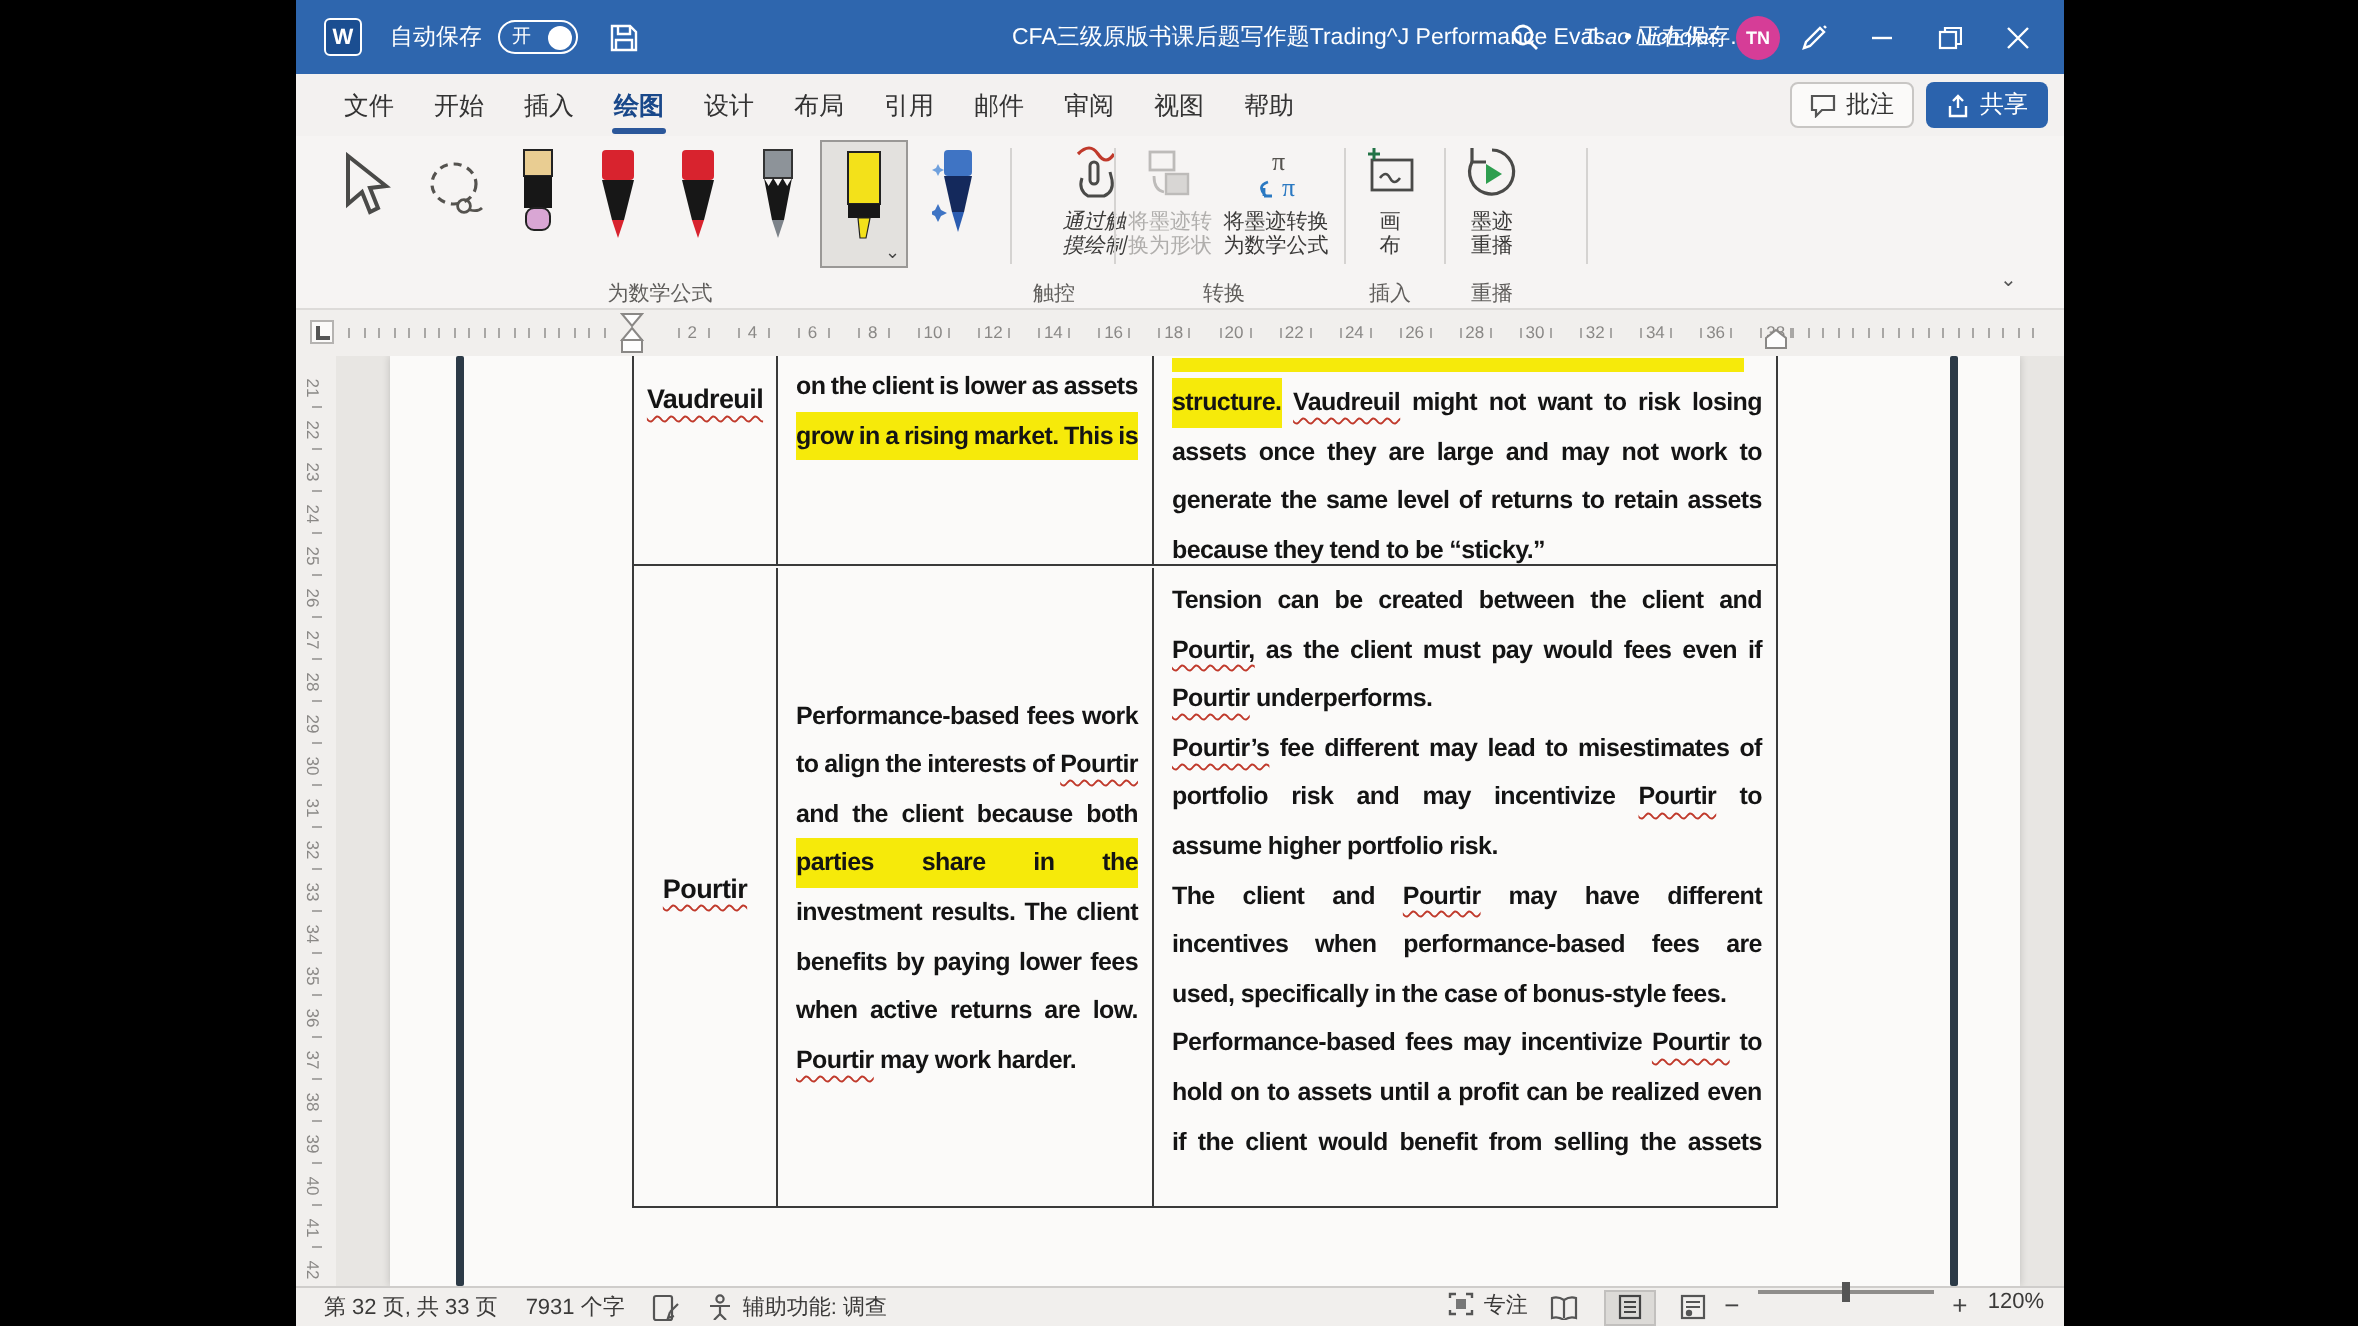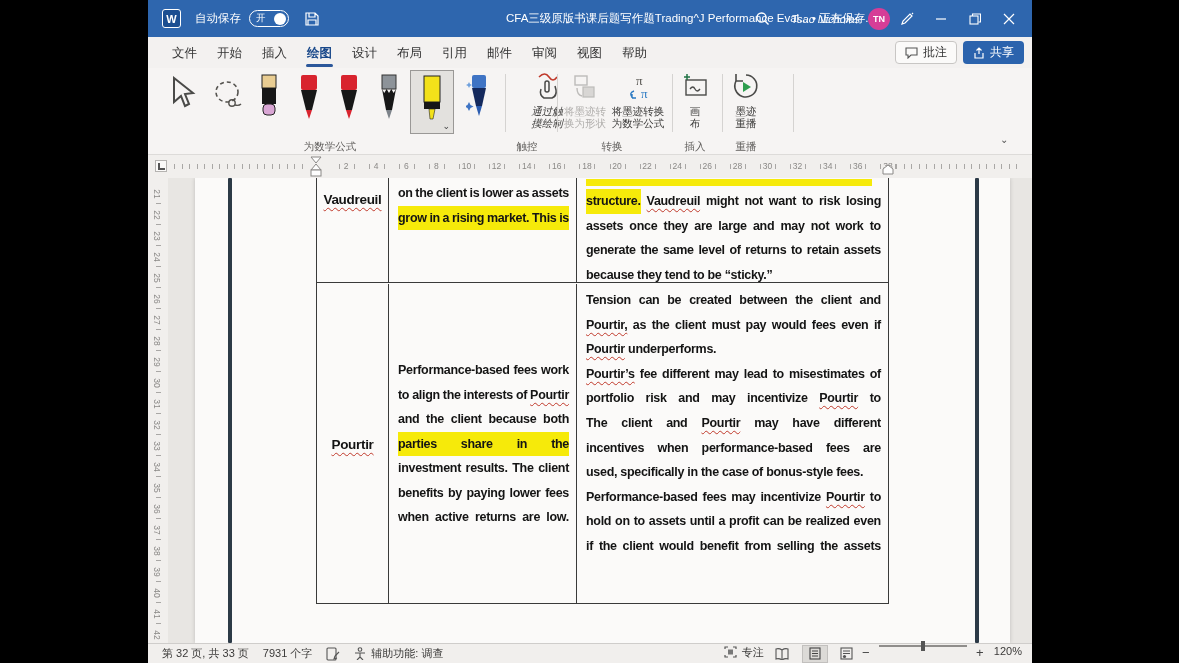--- a/index.html
+++ b/index.html
@@ -514,27 +514,29 @@
             <span class="label-txt sq" id="r1-label">Pourtir</span>
           </div>
           <div class="cell cmid" id="r1-mid">
               <div class="line just"><span class="">Performance-based</span><span class="">fees</span><span class="">work</span></div>
               <div class="line just"><span class="">to</span><span class="">align</span><span class="">the</span><span class="">interests</span><span class="">of</span><span class="sq ">Pourtir</span></div>
               <div class="line just"><span class="">and</span><span class="">the</span><span class="">client</span><span class="">because</span><span class="">both</span></div>
               <div class="line just hlfull"><span class="">parties</span><span class="">share</span><span class="">in</span><span class="">the</span></div>
               <div class="line just"><span class="">investment</span><span class="">results.</span><span class="">The</span><span class="">client</span></div>
               <div class="line just"><span class="">benefits</span><span class="">by</span><span class="">paying</span><span class="">lower</span><span class="">fees</span></div>
               <div class="line just"><span class="">when</span><span class="">active</span><span class="">returns</span><span class="">are</span><span class="">low.</span></div>
+              <div class="line"><span class="sq ">Pourtir</span><span class=""> may work harder.</span></div>
             </div>
           <div class="cell cright" id="r1-right">
               <div class="line just"><span class="">Tension</span><span class="">can</span><span class="">be</span><span class="">created</span><span class="">between</span><span class="">the</span><span class="">client</span><span class="">and</span></div>
               <div class="line just"><span class="sq ">Pourtir,</span><span class="">as</span><span class="">the</span><span class="">client</span><span class="">must</span><span class="">pay</span><span class="">would</span><span class="">fees</span><span class="">even</span><span class="">if</span></div>
               <div class="line"><span class="sq ">Pourtir</span><span class=""> underperforms.</span></div>
               <div class="line just"><span class="sq ">Pourtir’s</span><span class="">fee</span><span class="">different</span><span class="">may</span><span class="">lead</span><span class="">to</span><span class="">misestimates</span><span class="">of</span></div>
               <div class="line just"><span class="">portfolio</span><span class="">risk</span><span class="">and</span><span class="">may</span><span class="">incentivize</span><span class="sq ">Pourtir</span><span class="">to</span></div>
+              <div class="line"><span class="">assume higher portfolio risk.</span></div>
               <div class="line just"><span class="">The</span><span class="">client</span><span class="">and</span><span class="sq ">Pourtir</span><span class="">may</span><span class="">have</span><span class="">different</span></div>
               <div class="line just"><span class="">incentives</span><span class="">when</span><span class="">performance-based</span><span class="">fees</span><span class="">are</span></div>
               <div class="line"><span class="">used, specifically in the case of bonus-style fees.</span></div>
               <div class="line just"><span class="">Performance-based</span><span class="">fees</span><span class="">may</span><span class="">incentivize</span><span class="sq ">Pourtir</span><span class="">to</span></div>
               <div class="line just"><span class="">hold</span><span class="">on</span><span class="">to</span><span class="">assets</span><span class="">until</span><span class="">a</span><span class="">profit</span><span class="">can</span><span class="">be</span><span class="">realized</span><span class="">even</span></div>
               <div class="line just"><span class="">if</span><span class="">the</span><span class="">client</span><span class="">would</span><span class="">benefit</span><span class="">from</span><span class="">selling</span><span class="">the</span><span class="">assets</span></div>
             </div>
         </div>
       </div>
     </div>

